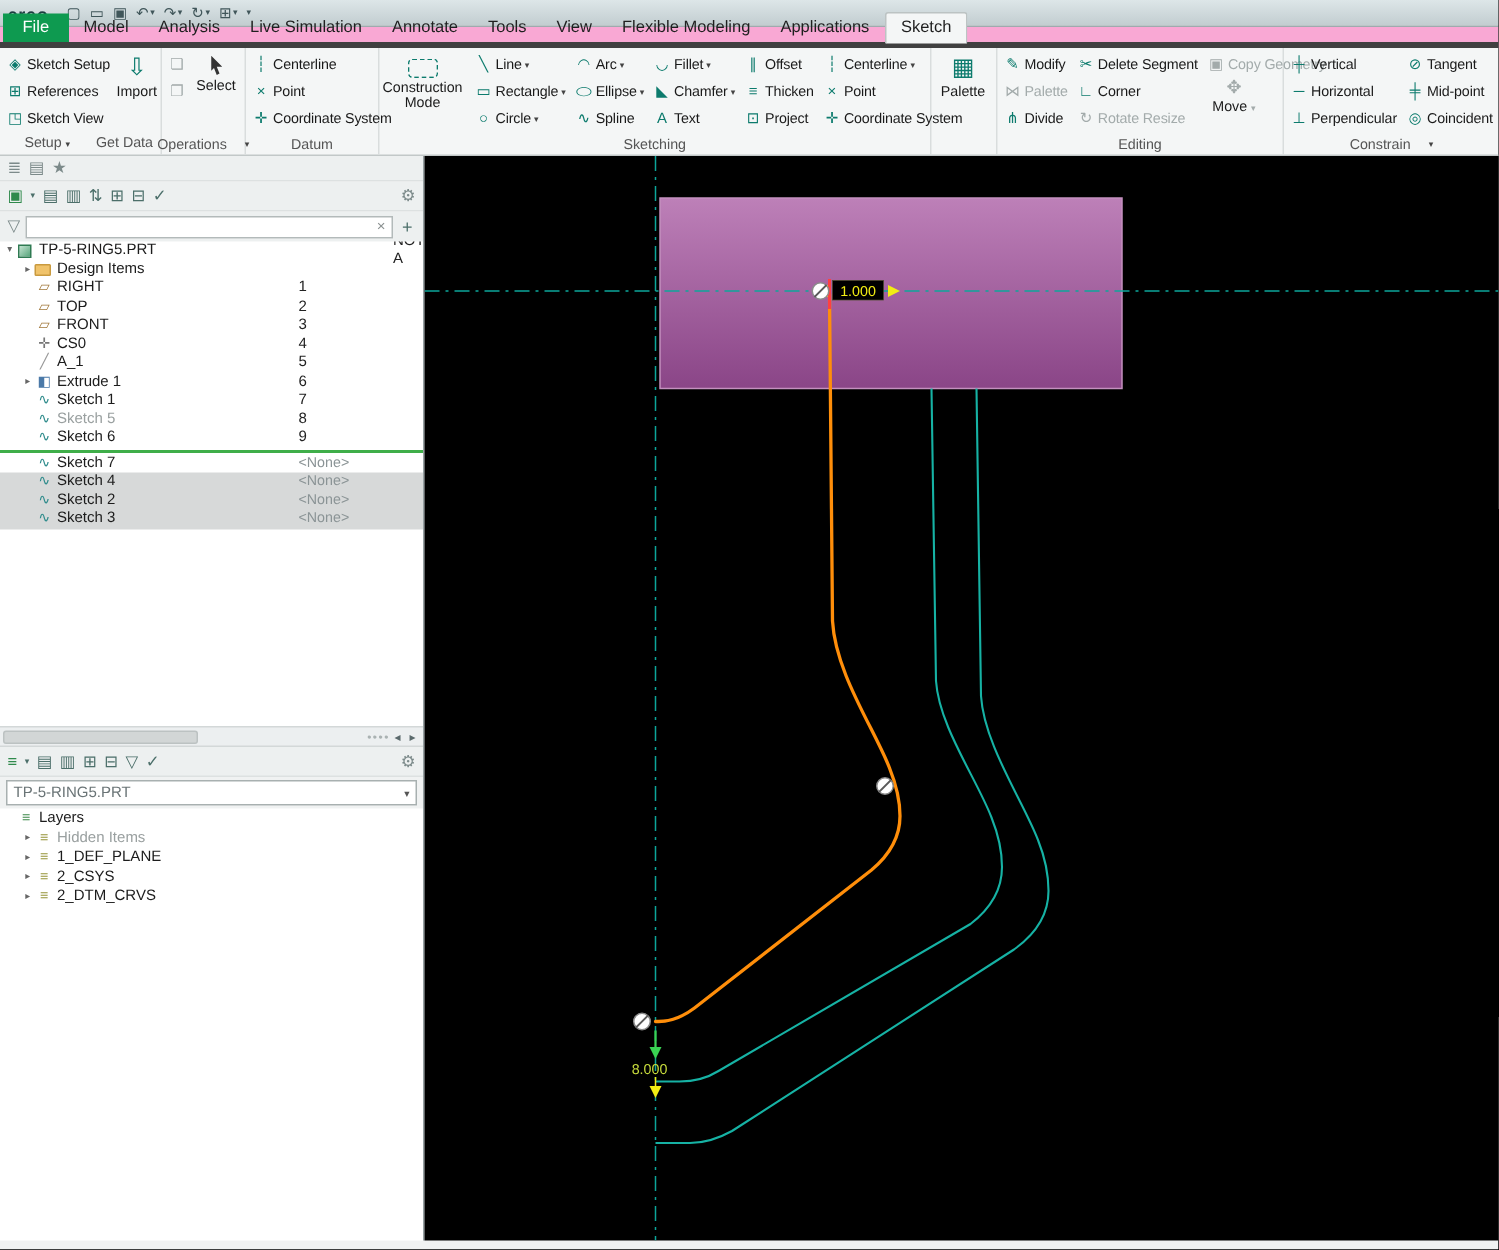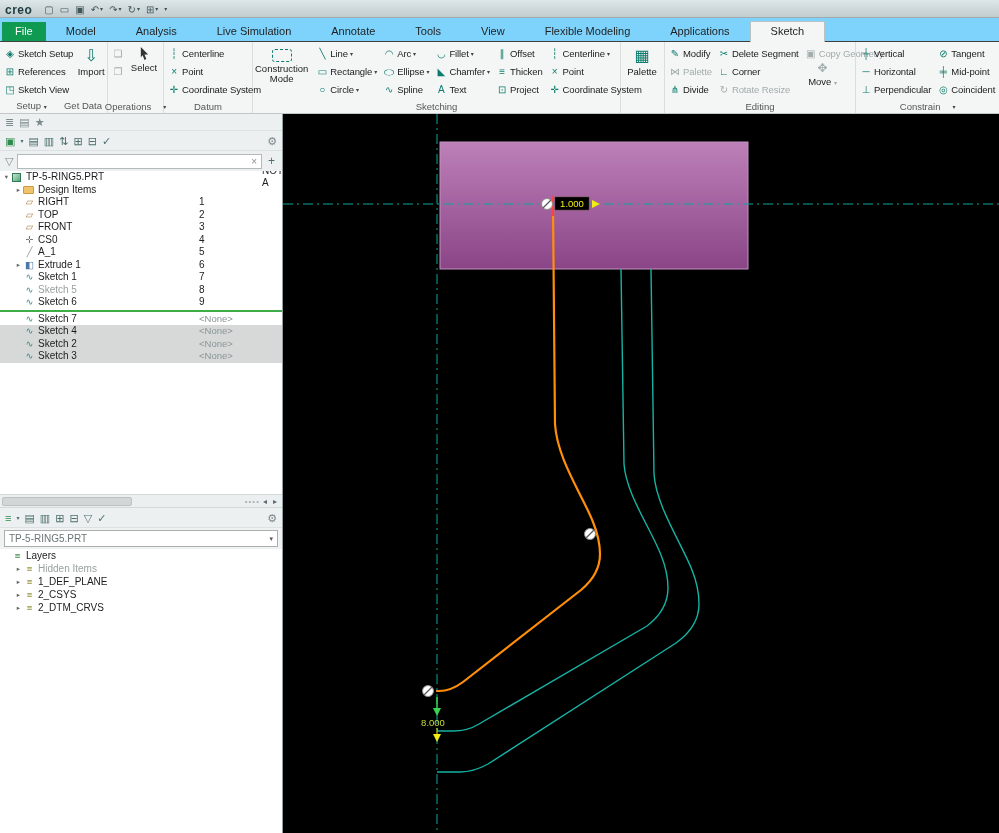--- a/index.html
+++ b/index.html
@@ -8,22 +8,22 @@
   .app{position:relative;width:999px;height:833px;background:#f0f2f2}
 
   
   .titlebar{height:18px;background:linear-gradient(#dde6e8,#c2cdd0);border-bottom:1px solid #9fabae;display:flex;align-items:flex-end;padding:0 5px;gap:2px}
   .logo{font-weight:bold;color:#1d3c40;font-size:12px;margin-right:8px;letter-spacing:.5px}
   .qbtn{font-size:10px;color:#40565a;height:15px;line-height:15px;padding:0 2px;display:flex;align-items:center;gap:1px}
   .qbtn .dd{font-size:6px;color:#40565a}
   .wtitle{margin-left:auto;font-size:11px;color:#222;white-space:nowrap;overflow:hidden}
 
   
-  .tabbar{height:24px;background:#7dd3fc;display:flex;align-items:flex-end;padding-left:2px;border-bottom:1px solid #404040}
-  .tab{padding:3px 20px 4px;font-size:11px;color:#1f1f1f;white-space:nowrap}
+  .tabbar{height:14px;background:#f9a8d4;display:flex;align-items:flex-end;padding-left:2px;border-bottom:4px solid #404040}
+  .tab{padding:3px 10px 4px;font-size:11px;color:#1f1f1f;white-space:nowrap}
   .tab.file{background:#0e9a50;color:#fff;padding:3px 13px 4px}
   .tab.active{background:#f4f6f6;border:1px solid #bcc3c3;border-bottom:none;border-radius:2px 2px 0 0;margin-bottom:-1px;padding-bottom:5px}
 
   
   .ribbon{height:72px;background:#f4f6f6;border-bottom:1px solid #c2c8c8;display:flex}
   .rgroup{border-right:1px solid #d9dddd;display:flex;flex-direction:column;padding:2px 2px 0;flex:none}
   .gbody{flex:1;display:flex;gap:2px;align-items:flex-start}
   .gcap{height:13px;font-size:9.5px;color:#555;text-align:center;line-height:12px;display:flex;justify-content:center;gap:12px;align-items:center}
   .gcaps{height:13px;font-size:9.5px;color:#555;display:flex;line-height:12px}
   .rcol{display:flex;flex-direction:column}

